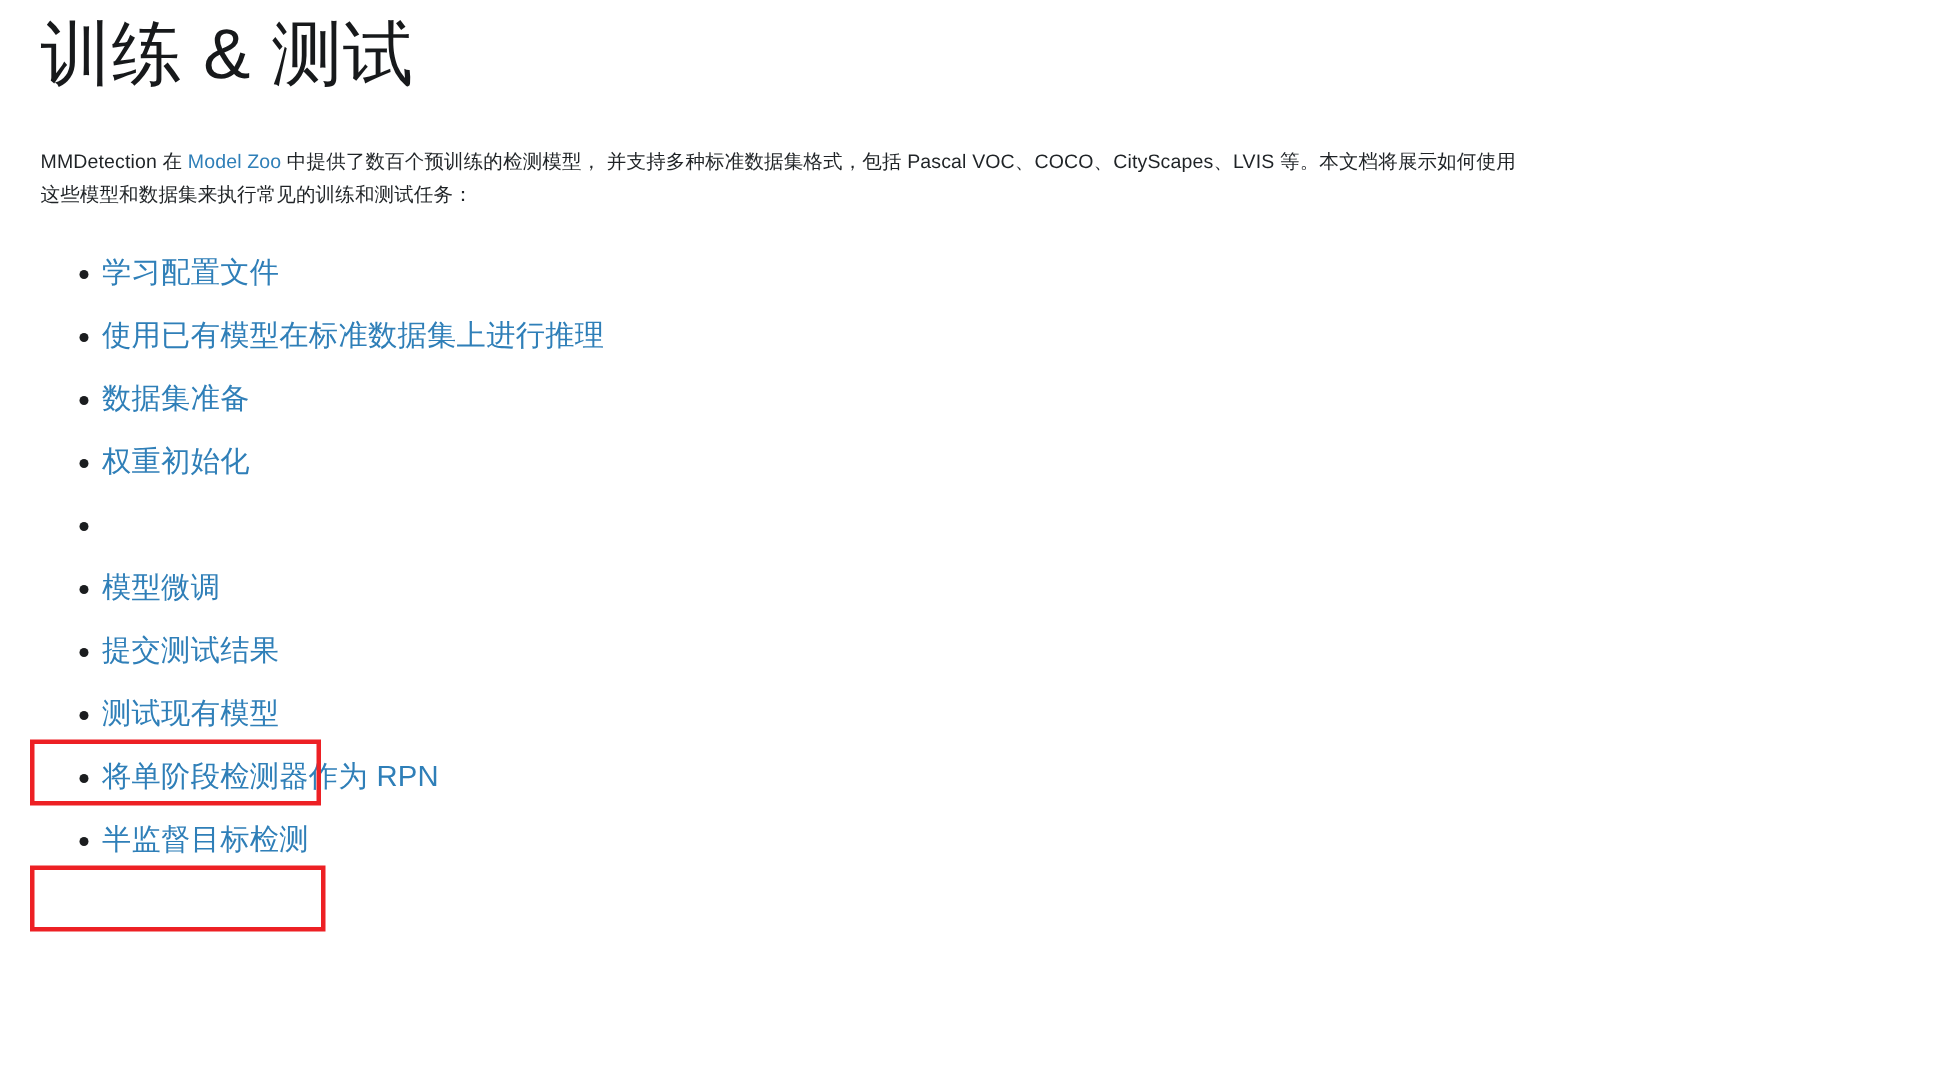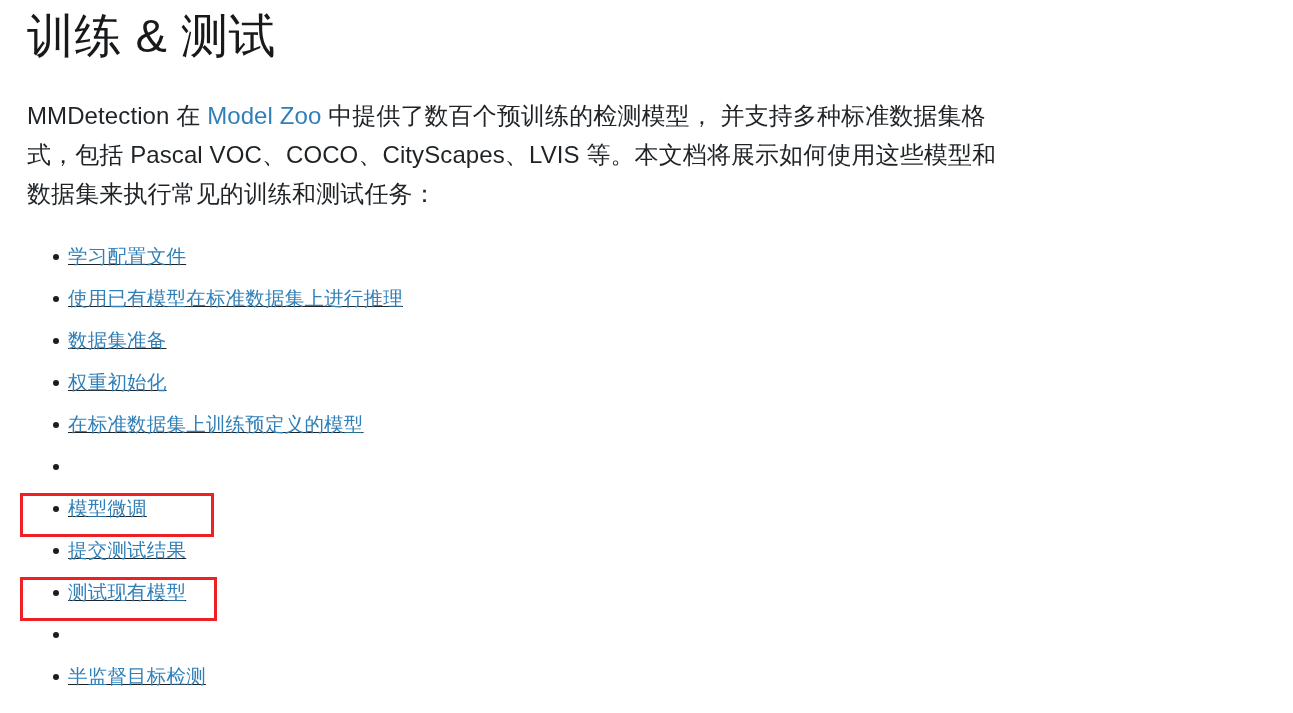--- a/index.html
+++ b/index.html
@@ -29,38 +29,37 @@
     font-size: 47px;
     line-height: 1.18;
     font-weight: 400;
     color: #17191b;
     margin: 0;
     padding-top: 8px;
     letter-spacing: 0.5px;
   }
 
   p.intro {
-    font-size: 24px;
+    font-size: 13px;
     line-height: 1.62;
     color: #1f2326;
     margin: 34px 0 0 0;
     max-width: 1252px;
     letter-spacing: 0.1px;
   }
 
   a.doclink {
     color: #2f7fb8;
     text-decoration: none;
   }
 
   ul.toc {
     list-style: none;
     margin: 22px 0 0 0;
     padding: 0;
-    text-decoration: underline;
   }
 
   ul.toc > li {
     position: relative;
     font-size: 19.5px;
     line-height: 1.0;
     height: 42px;
     display: flex;
     align-items: center;
     padding-left: 41px;
@@ -114,39 +113,36 @@
     <li>
       <span class="bullet"></span>
       <a href="#">数据集准备</a>
     </li>
     <li>
       <span class="bullet"></span>
       <a href="#">权重初始化</a>
     </li>
     <li>
       <span class="bullet"></span>
-      <a href="#">在标准数据集上训练预定义的模型</a>
-    </li>
-    <li>
-      <span class="bullet"></span>
     </li>
     <li>
       <span class="bullet"></span>
       <a href="#">模型微调</a>
     </li>
     <li>
       <span class="bullet"></span>
       <a href="#">提交测试结果</a>
     </li>
     <li>
       <span class="bullet"></span>
       <a href="#">测试现有模型</a>
     </li>
     <li>
       <span class="bullet"></span>
+      <a href="#">将单阶段检测器作为 RPN</a>
     </li>
     <li>
       <span class="bullet"></span>
       <a href="#">半监督目标检测</a>
     </li>
   </ul>
 
   <div class="annot-box" id="annot-0" style="left: 20px; top: 493px; width: 194px; height: 44px; border-color: rgb(237, 32, 36);"></div>
   <div class="annot-box" id="annot-1" style="left: 20px; top: 577px; width: 197px; height: 44px; border-color: rgb(237, 32, 36);"></div>
 

